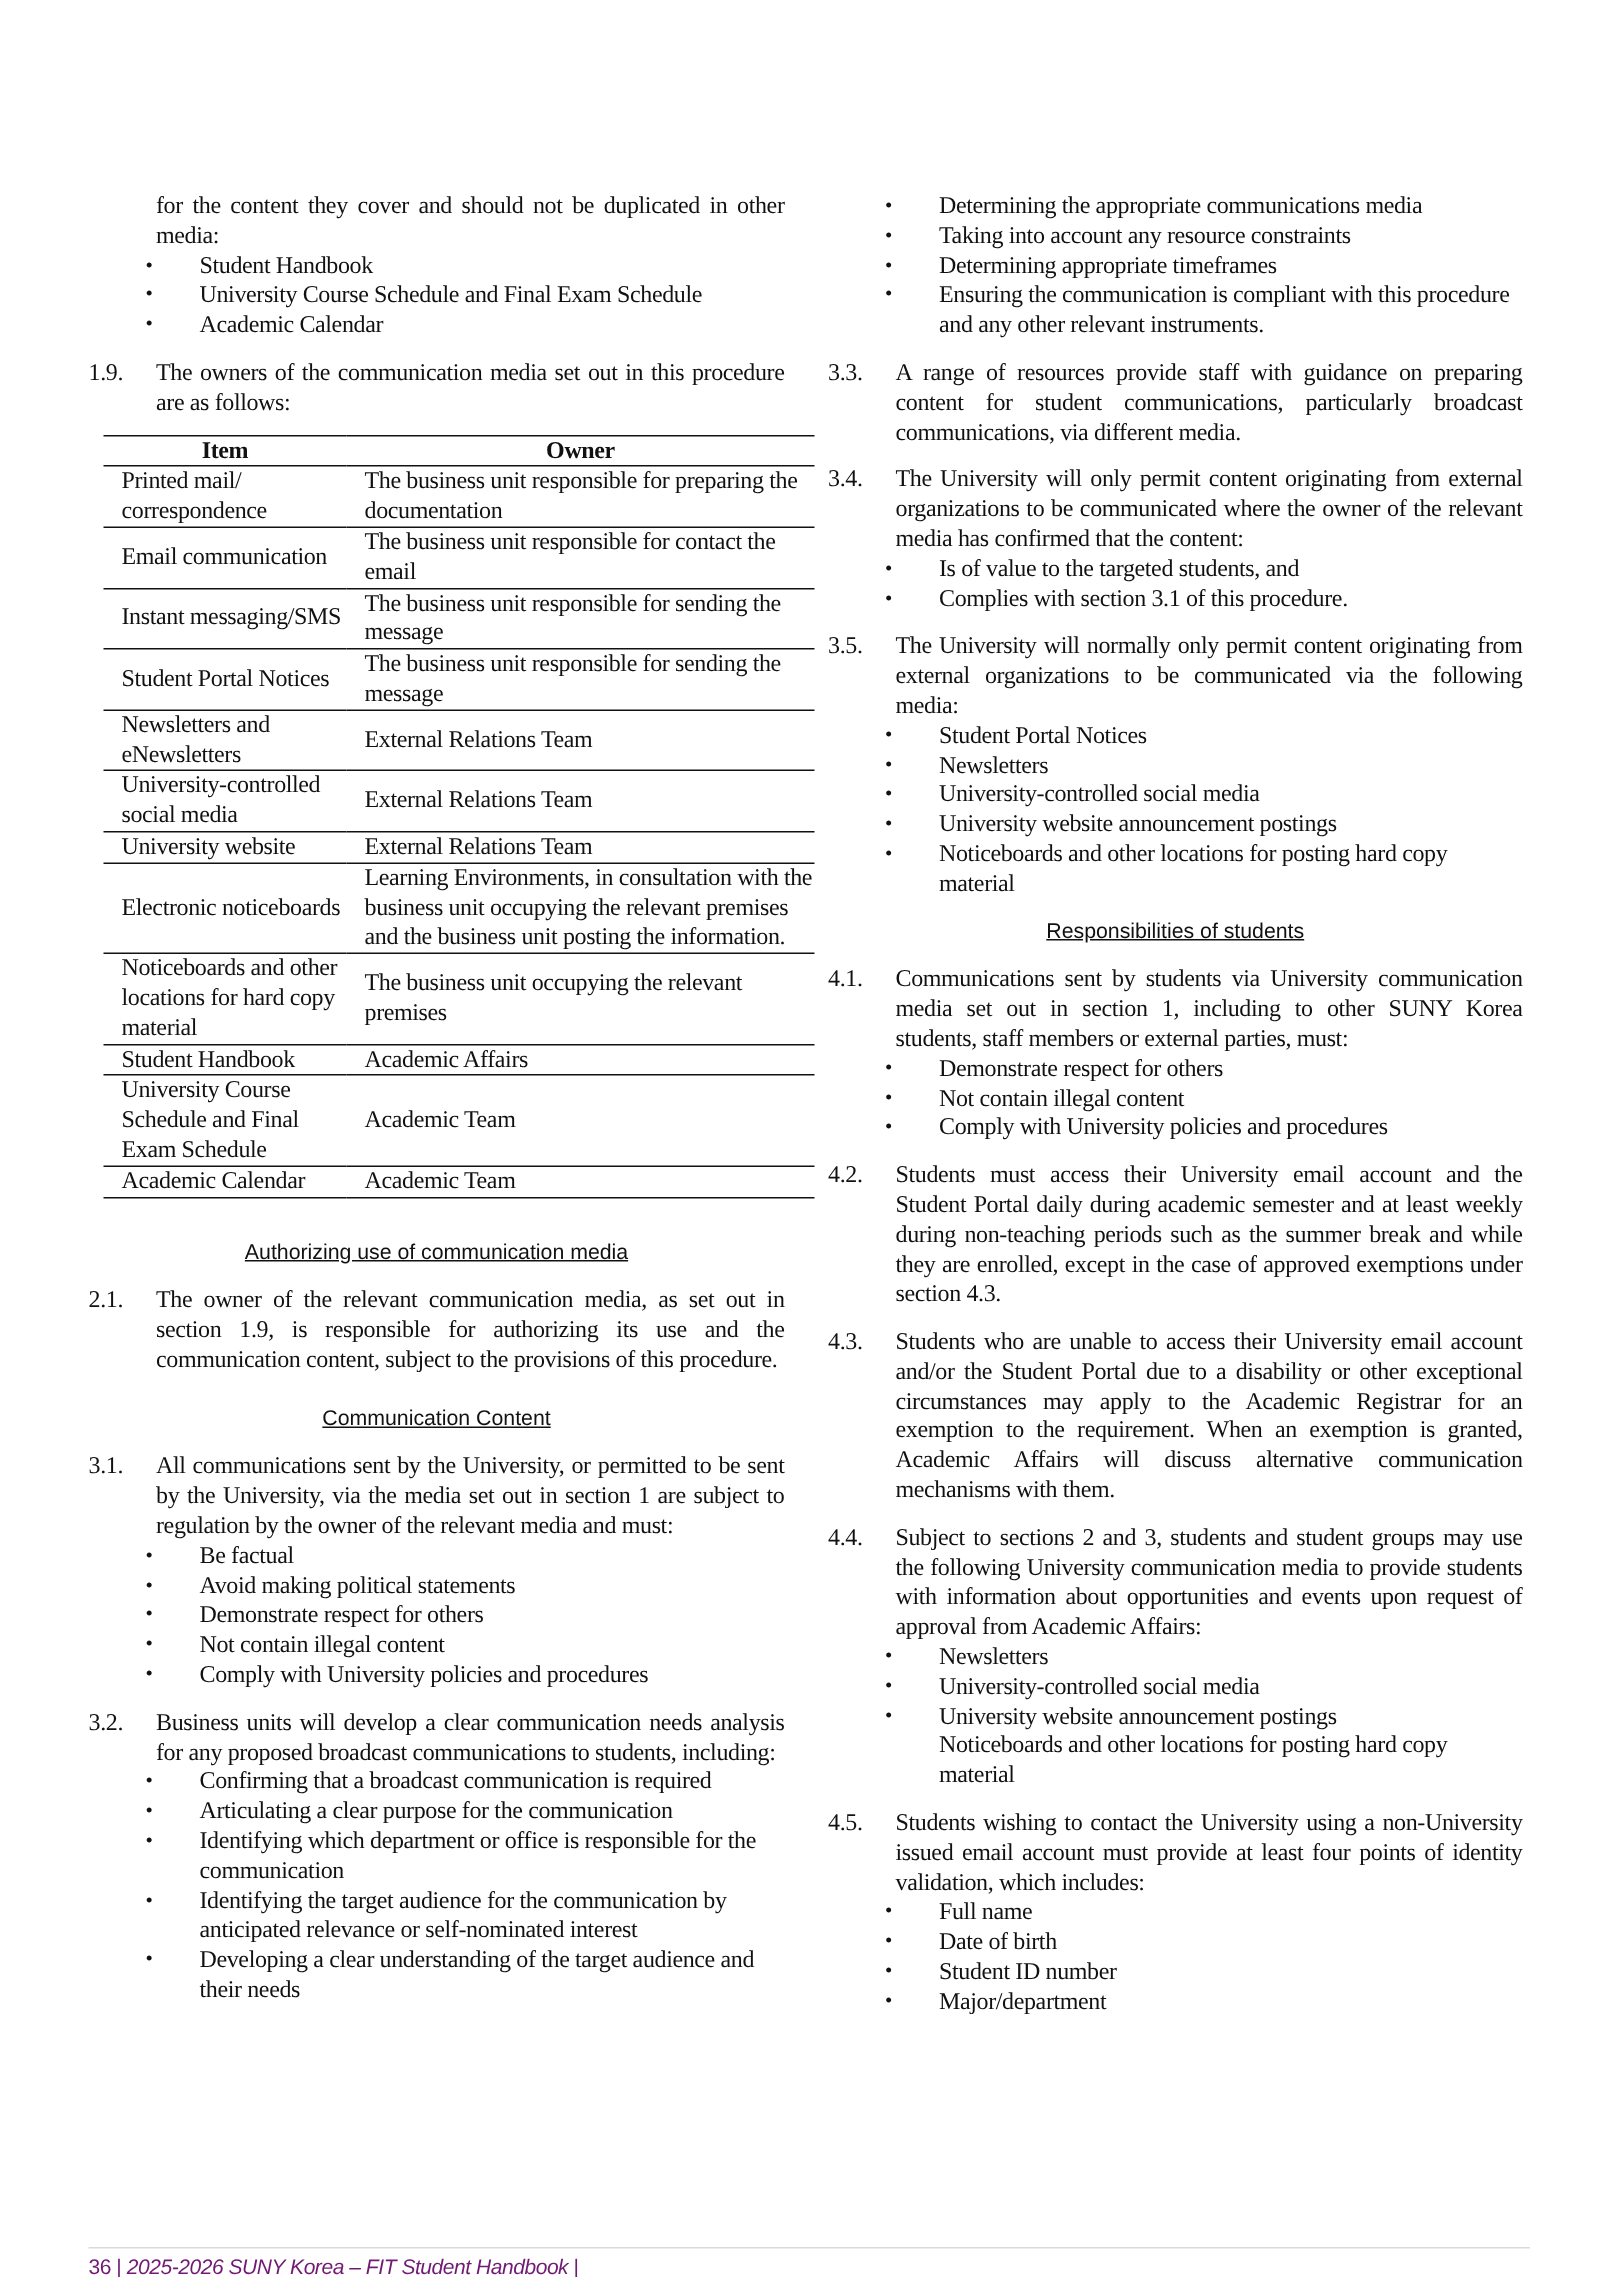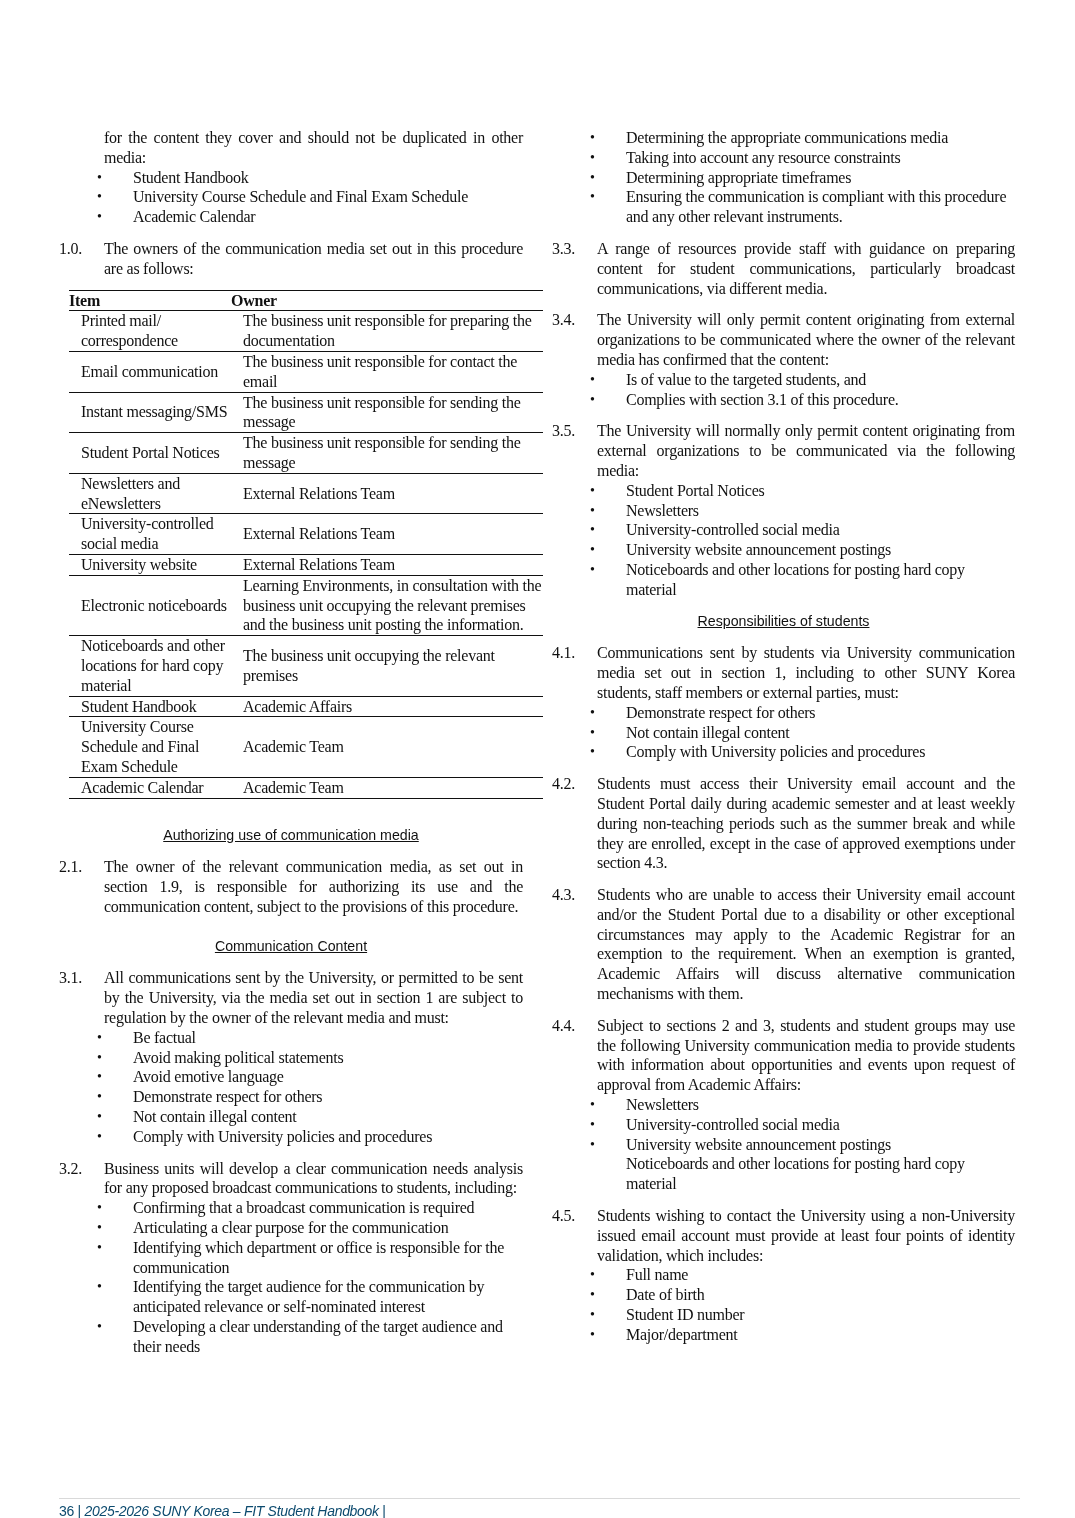--- a/index.html
+++ b/index.html
@@ -14,42 +14,42 @@
   .para .num { position: absolute; left: 0; top: 0; }
   .cont { padding-left: 45px; text-align: justify; margin: 0; }
   ul.bullets { list-style: none; margin: 0; padding: 0 0 0 74px; }
   ul.bullets li { position: relative; margin: 0; }
   ul.bullets li::before { content: "\2022"; position: absolute; left: -36px; top: 0; font-size: 14px; }
   ul.bullets li.nobullet::before { content: ""; }
   .gap { height: 12px; }
   .heading { font-family: "Liberation Sans", "DejaVu Sans", sans-serif; font-size: 14.2px; text-decoration: underline; margin: 0; letter-spacing: 0; text-align: center; }
   table.owners { border-collapse: collapse; margin-left: 10px; width: 474px; }
   table.owners th, table.owners td { border-top: 1px solid #111; border-bottom: 1px solid #111; padding: 0 0 0 12px; vertical-align: middle; text-align: left; font-weight: normal; }
-  table.owners th { font-weight: bold; padding: 0; }
+  table.owners th { font-weight: bold; text-align: center; padding: 0; }
   table.owners td.c1 { width: 150px; padding-left: 12px; }
   table.owners thead tr th { border-top: 1.5px solid #111; }
   .footer { position: absolute; left: 59px; top: 1458px; width: 961px; border-top: 1px solid #d9d9d9; padding-top: 4px;
-            font-family: "Liberation Sans", "DejaVu Sans", sans-serif; font-size: 14px; color: #0c4a6e; letter-spacing: -0.3px; }
+            font-family: "Liberation Sans", "DejaVu Sans", sans-serif; font-size: 14px; color: #701a75; letter-spacing: -0.3px; }
   .footer .it { font-style: italic; }
 </style>
 </head>
 <body>
 
 <div class="page">
 
   <div class="col col-left font-serif">
     <p class="cont">for the content they cover and should not be duplicated in other media:</p>
     <ul class="bullets">
       <li>Student Handbook</li>
       <li>University Course Schedule and Final Exam Schedule</li>
       <li>Academic Calendar</li>
     </ul>
     <div class="gap"></div>
     <div class="para">
-      <span class="num">1.0.</span>
+      <span class="num">1.9.</span>
       <span>The owners of the communication media set out in this procedure are as follows:</span>
     </div>
     <div style="height:11px"></div>
     <table class="owners">
       <thead>
         <tr>
           <th style="width:162px">Item</th>
           <th>Owner</th>
         </tr>
       </thead>
@@ -114,21 +114,20 @@
     <div style="height:20px"></div>
     <p class="heading">Communication Content</p>
     <div style="height:12px"></div>
     <div class="para">
       <span class="num">3.1.</span>
       <span>All communications sent by the University, or permitted to be sent by the University, via the media set out in section 1 are subject to regulation by the owner of the relevant media and must:</span>
     </div>
     <ul class="bullets">
       <li>Be factual</li>
       <li>Avoid making political statements</li>
-      <li>Avoid emotive language</li>
       <li>Demonstrate respect for others</li>
       <li>Not contain illegal content</li>
       <li>Comply with University policies and procedures</li>
     </ul>
     <div class="gap"></div>
     <div class="para">
       <span class="num">3.2.</span>
       <span>Business units will develop a clear communication needs analysis for any proposed broadcast communications to students, including:</span>
     </div>
     <ul class="bullets">

